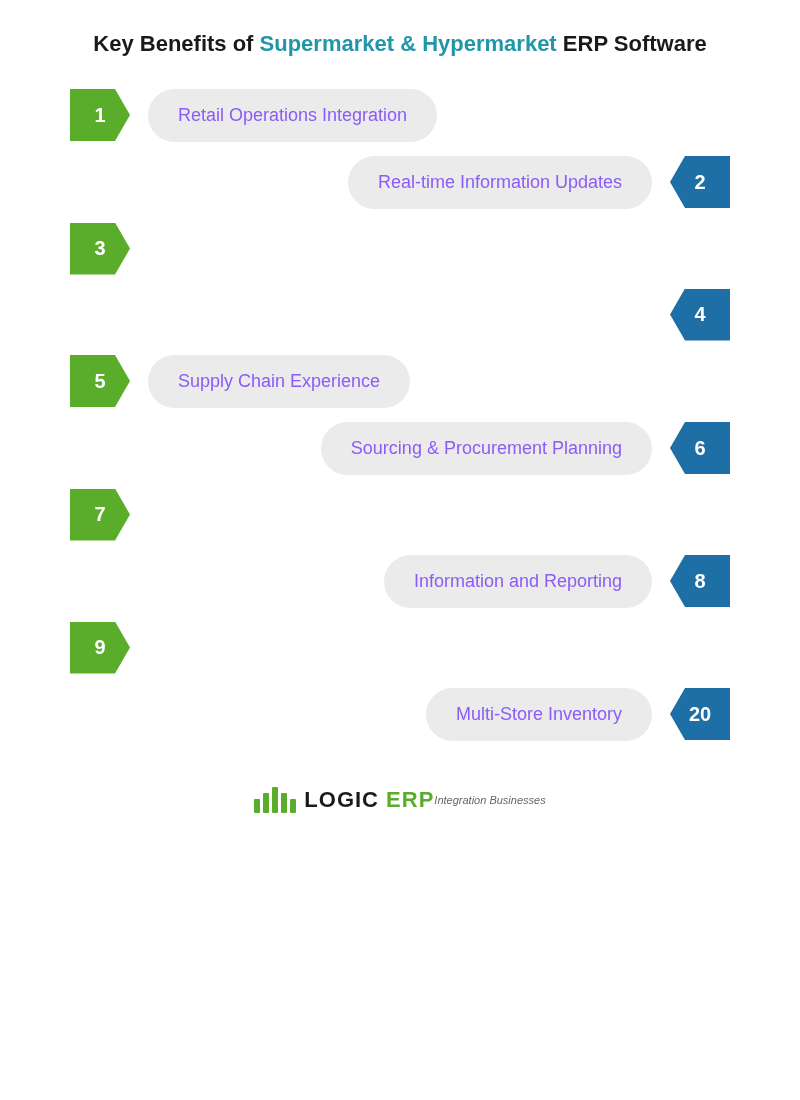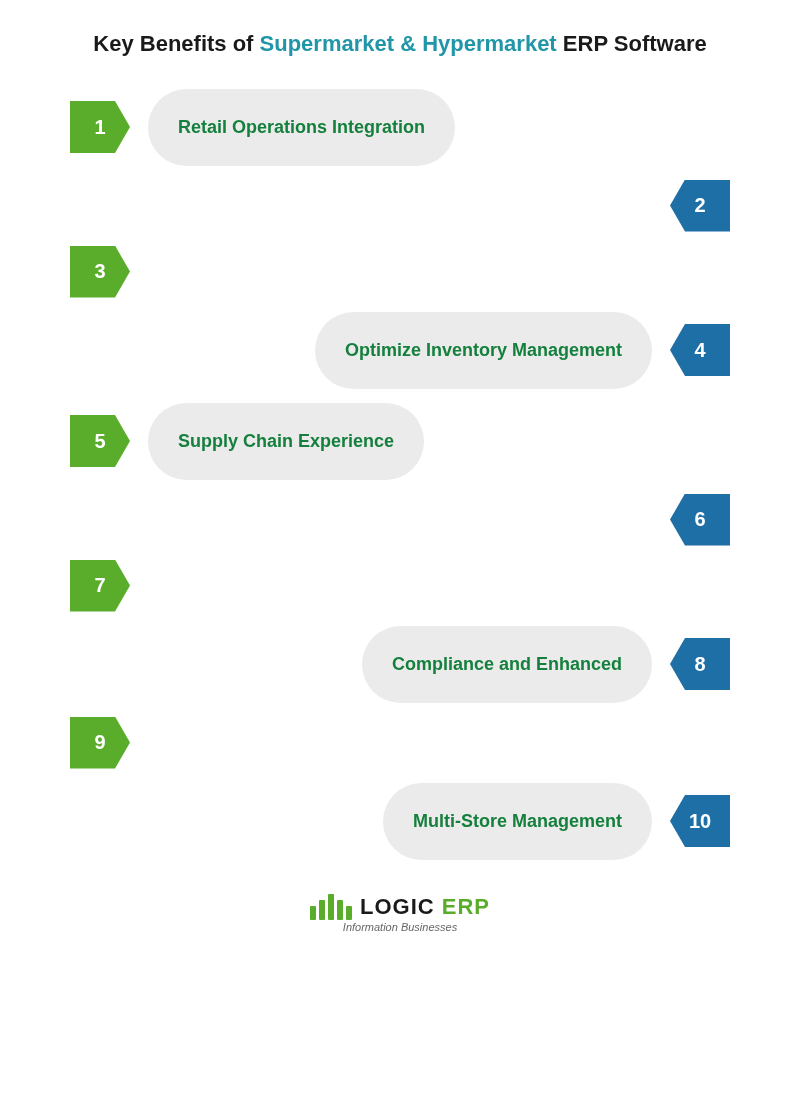--- a/index.html
+++ b/index.html
@@ -47,24 +47,24 @@
 
     .item-row.right-badge {
       justify-content: flex-end;
       padding-right: 30px;
     }
 
     
     .pill {
       background: #ebebeb;
       border-radius: 50px;
-      padding: 28px 30px;
+      padding: 16px 30px;
       font-size: 18px;
-      font-weight: 700;
-      color: #15803d;
+      font-weight: 400;
+      color: #8b5cf6;
       white-space: nowrap;
     }
 
     .item-row.left-badge .pill {
       margin-left: 18px;
     }
 
     .item-row.right-badge .pill {
       margin-right: 18px;
     }
@@ -106,23 +106,23 @@
     .arrow-left .badge-num {
       font-size: 20px;
       font-weight: 700;
       color: #fff;
       position: relative;
       z-index: 2;
     }
 
     
     .logo-area {
-      margin-top: 20px;
-      display: flex;
-      flex-direction: column;
+      margin-top: 32px;
+      display: flex;
+      flex-direction: row;
       align-items: center;
     }
 
     .logo-icon {
       display: flex;
       align-items: center;
       gap: 8px;
     }
 
     .logo-bars {
@@ -163,77 +163,78 @@
 </h1>
 
 <div class="items-container" id="items-container">
     <div class="item-row left-badge">
       <div class="arrow-right">
         <span class="badge-num">1</span>
       </div>
       <div class="pill">Retail Operations Integration</div>
     </div>
     <div class="item-row right-badge">
+      <div class="pill">Real-time Information Updates</div>
       <div class="arrow-left">
         <span class="badge-num">2</span>
       </div>
     </div>
     <div class="item-row left-badge">
       <div class="arrow-right">
         <span class="badge-num">3</span>
       </div>
     </div>
     <div class="item-row right-badge">
-      <div class="pill">Optimize Inventory Management</div>
       <div class="arrow-left">
         <span class="badge-num">4</span>
       </div>
     </div>
     <div class="item-row left-badge">
       <div class="arrow-right">
         <span class="badge-num">5</span>
       </div>
       <div class="pill">Supply Chain Experience</div>
     </div>
     <div class="item-row right-badge">
+      <div class="pill">Sourcing &amp; Procurement Planning</div>
       <div class="arrow-left">
         <span class="badge-num">6</span>
       </div>
     </div>
     <div class="item-row left-badge">
       <div class="arrow-right">
         <span class="badge-num">7</span>
       </div>
     </div>
     <div class="item-row right-badge">
-      <div class="pill">Compliance and Enhanced</div>
+      <div class="pill">Information and Reporting</div>
       <div class="arrow-left">
         <span class="badge-num">8</span>
       </div>
     </div>
     <div class="item-row left-badge">
       <div class="arrow-right">
         <span class="badge-num">9</span>
       </div>
     </div>
     <div class="item-row right-badge">
-      <div class="pill">Multi-Store Management</div>
-      <div class="arrow-left">
-        <span class="badge-num">10</span>
+      <div class="pill">Multi-Store Inventory</div>
+      <div class="arrow-left">
+        <span class="badge-num">20</span>
       </div>
     </div>
   </div>
 
 <div class="logo-area">
   <div class="logo-icon">
     <div class="logo-bars">
       <div class="bar" style="height:14px;"></div>
       <div class="bar" style="height:20px;"></div>
       <div class="bar" style="height:26px;"></div>
       <div class="bar" style="height:20px;"></div>
       <div class="bar" style="height:14px;"></div>
     </div>
     <div class="logo-text-main">
       LOGIC <span>ERP</span>
     </div>
   </div>
-  <div class="logo-tagline">Information Businesses</div>
+  <div class="logo-tagline">Integration Businesses</div>
 </div>
 
 </body></html>

